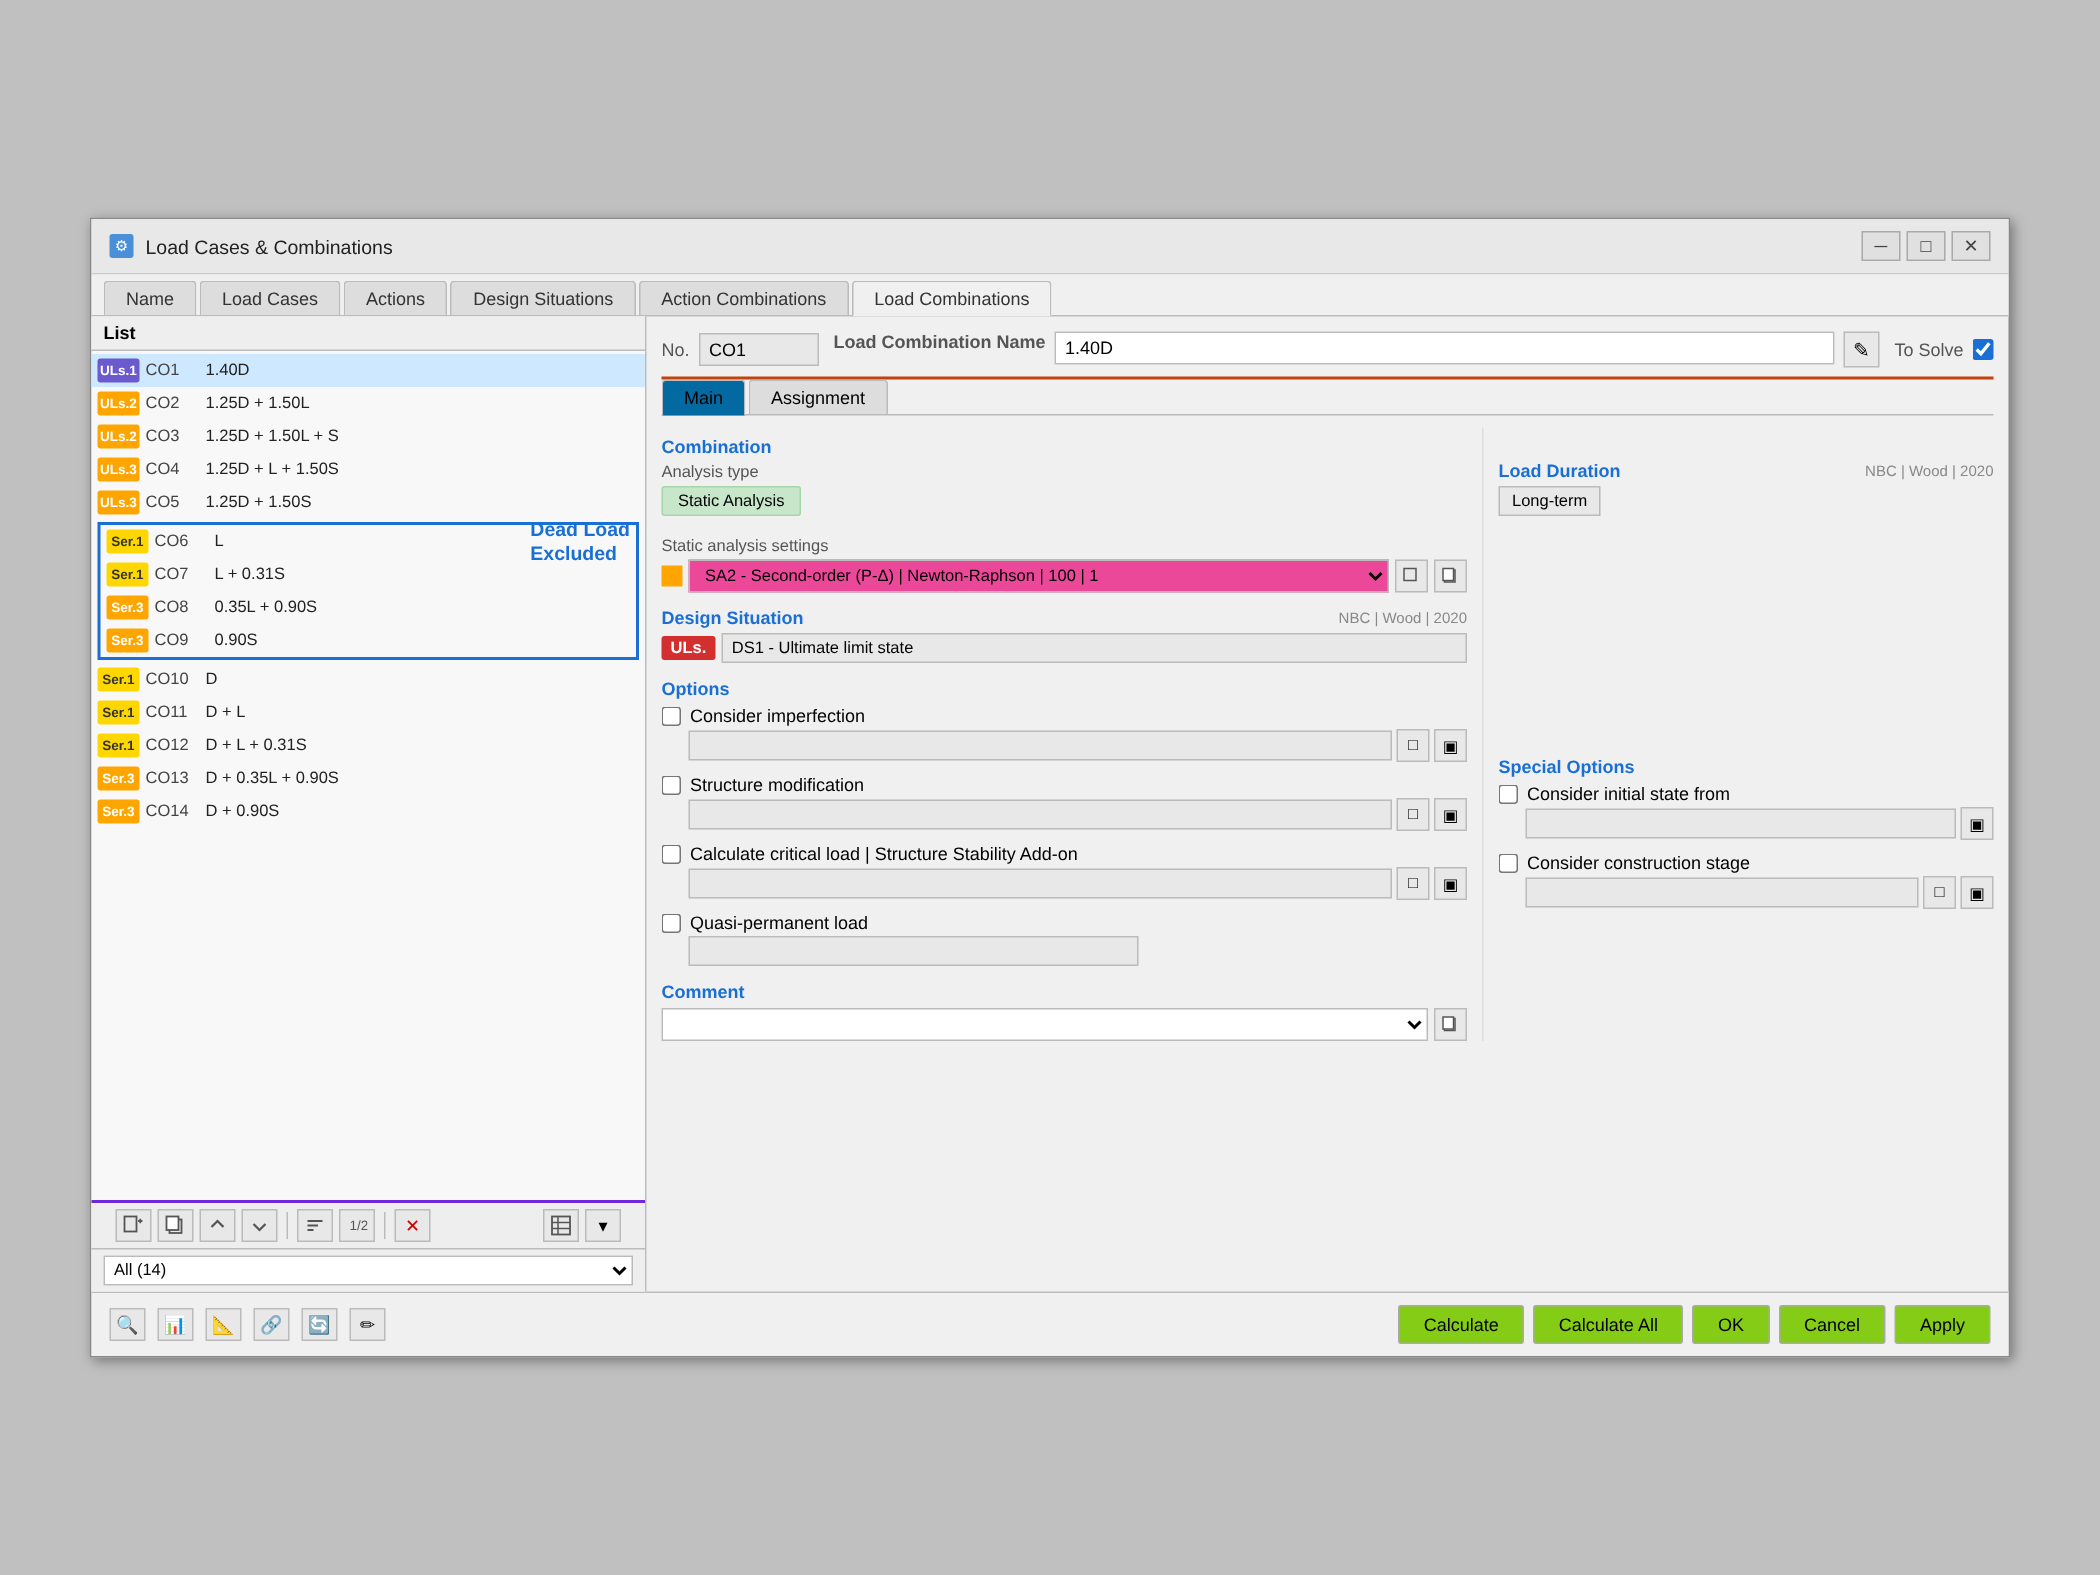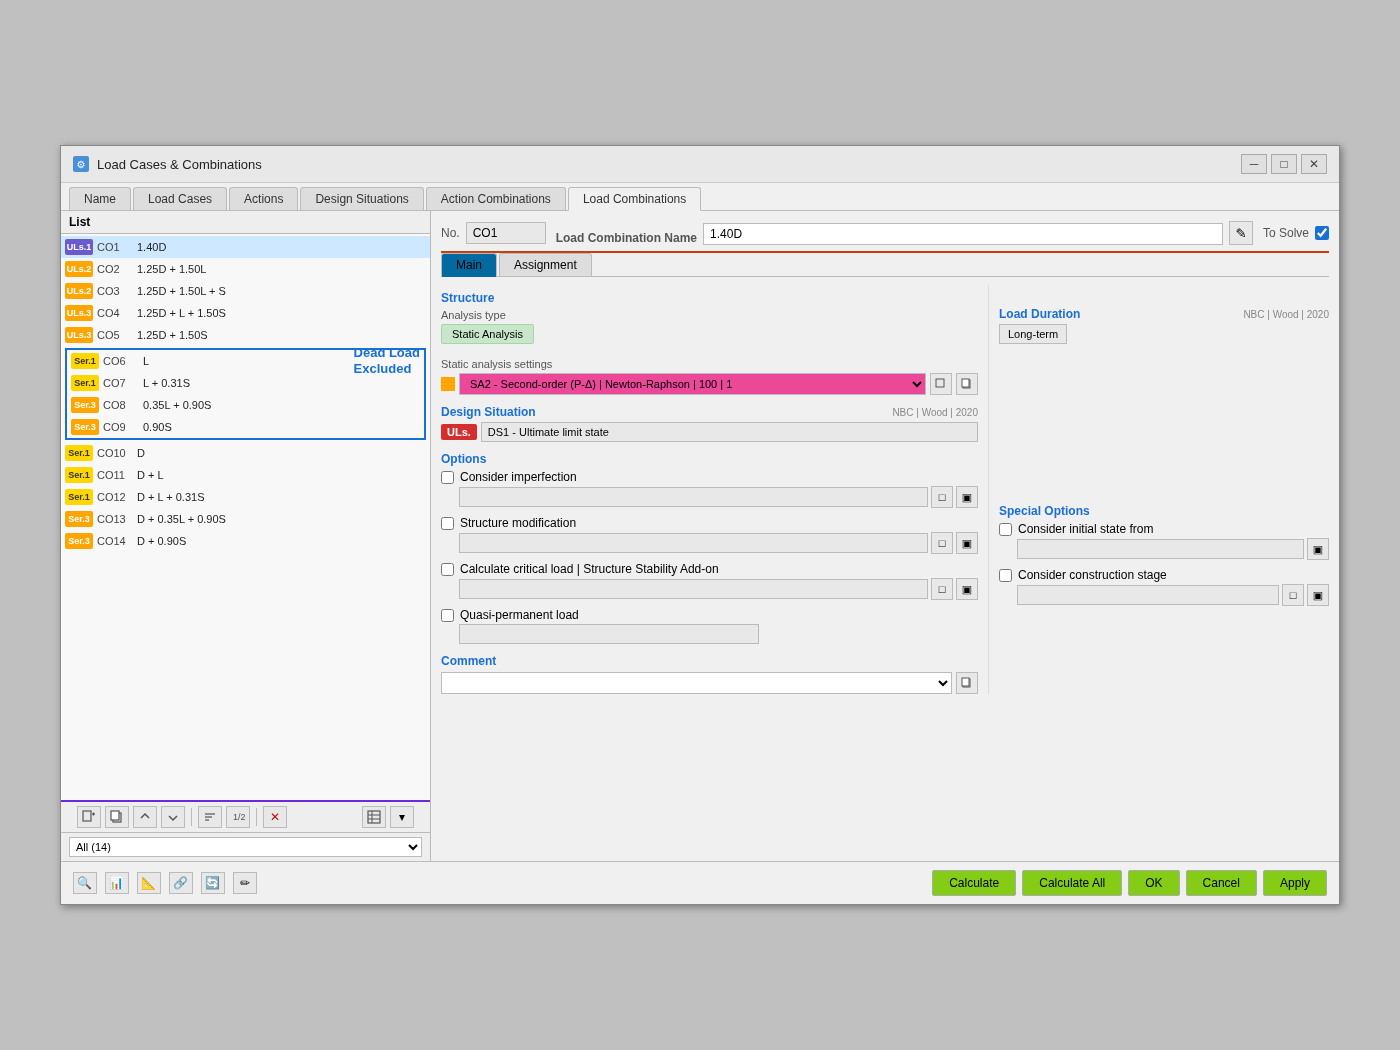--- a/index.html
+++ b/index.html
@@ -256,21 +256,21 @@
       </div>
     </div>
 
     <div class="right-panel">
 
       <div style="display:flex; align-items:center; gap:10px; margin-bottom:0; padding-bottom:6px; border-bottom:2px solid #c2410c;">
         <div style="display:flex;align-items:center;gap:6px;">
           <span class="no-label">No.</span>
           <div class="no-value">CO1</div>
         </div>
-        <div style="flex:1;display:flex;align-items:flex-end;gap:6px;">
+        <div style="flex:1;display:flex;align-items:flex-start;gap:6px;">
           <span class="name-label">Load Combination Name</span>
           <input class="name-input" type="text" value="1.40D" style="">
           <button style="width:24px;height:24px;border:1px solid #bbb;background:#e8e8e8;cursor:pointer;">✎</button>
         </div>
         <div style="display:flex;align-items:center;gap:6px;">
           <span class="to-solve-label">To Solve</span>
           <input type="checkbox" class="to-solve-check" checked="" style="">
         </div>
       </div>
 
@@ -278,21 +278,21 @@
         <div class="inner-tab active">Main</div>
         <div class="inner-tab">Assignment</div>
       </div>
 
       <div>
 
         <div style="display:flex;gap:0;">
 
           <div style="flex:1;padding-right:10px;border-right:1px solid #ddd;">
 
-            <div class="section-title">Structure</div>
+            <div class="section-title">Combination</div>
 
             <div style="margin-bottom:6px;">
               <div class="analysis-type-label">Analysis type</div>
               <div class="analysis-badge">Static Analysis</div>
             </div>
 
             <div style="margin-bottom:10px;">
               <div class="static-analysis-label">Static analysis settings</div>
               <div class="static-analysis-row">
                 <div class="sa-color"></div>

